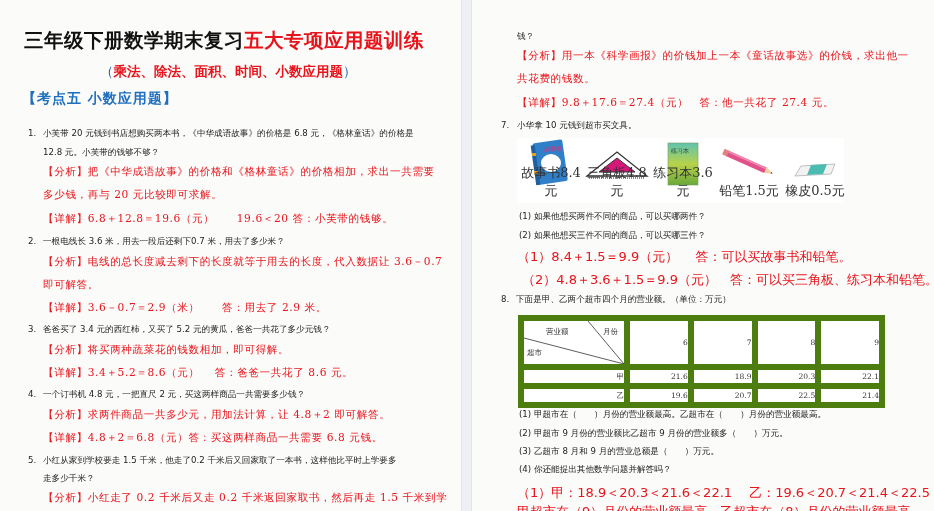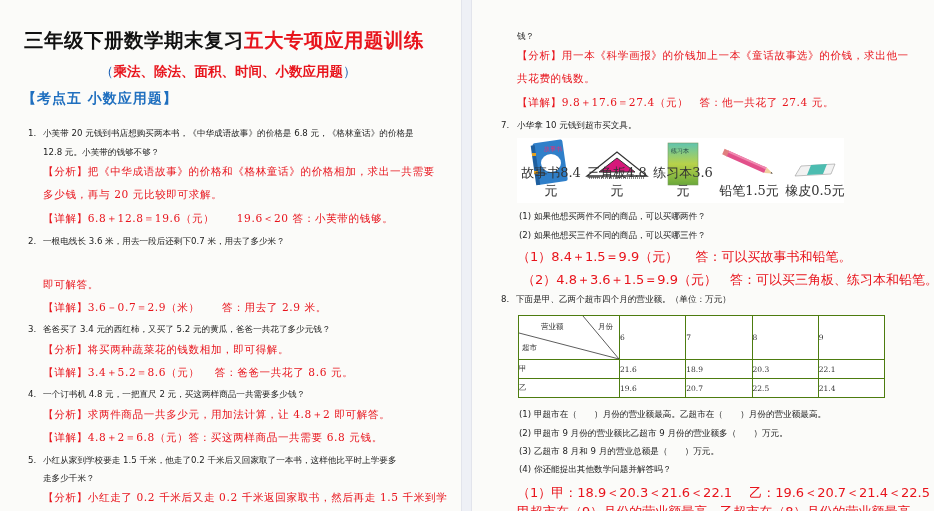--- a/index.html
+++ b/index.html
@@ -17,21 +17,21 @@
   .subtitle .paren { color: #1a5fb4; font-weight: normal; }
   .section { font-family: "DejaVu Serif", serif; font-size: 14px; color: #1f6fbf; font-weight: bold; letter-spacing: 1px; }
   .q { font-size: 8.6px; color: #222; }
   .qnum { position: absolute; font-size: 8.6px; color: #222; }
   .ans { font-family: "DejaVu Serif", serif; font-size: 10.6px; color: #e8141c; letter-spacing: 0.6px; }
   .ans2 { font-size: 13px; color: #e8141c; }
   .shop { position: absolute; left: 517px; top: 138px; width: 327px; height: 65px; background: #fff; }
   .shop-item { position: absolute; top: 0; width: 64px; height: 65px; text-align: center; }
   .shop-label { position: absolute; bottom: 3px; left: 0; width: 100%; font-family: "DejaVu Serif", serif; font-size: 13px; color: #333; }
   table.sales { position: absolute; left: 518px; top: 315px; width: 367px; border-collapse: collapse; background: #fff; }
-  table.sales td { border: 1px solid #4d7c0f; font-family: "DejaVu Serif", serif; font-size: 7.5px; color: #333; text-align: left; }
+  table.sales td { border: 6px solid #4d7c0f; font-family: "DejaVu Serif", serif; font-size: 7.5px; color: #333; text-align: right; }
   .diag { position: relative; width: 100px; height: 43px; }
   .diag svg { position: absolute; left: 0; top: 0; }
   .diag .l1 { position: absolute; left: 22px; top: 6px; font-size: 7.5px; }
   .diag .l2 { position: absolute; right: 6px; top: 6px; font-size: 7.5px; }
   .diag .l3 { position: absolute; left: 3px; top: 27px; font-size: 7.5px; }
 </style>
 </head>
 <body>
 
 <div class="page" id="page-left">
@@ -46,20 +46,21 @@
 
   <div class="qnum" style="left:28px;top:128px;">1.</div>
   <div class="abs q" style="left:43px;top:128px;">小芙带 20 元钱到书店想购买两本书，《中华成语故事》的价格是 6.8 元，《格林童话》的价格是</div>
   <div class="abs q" style="left:43px;top:147px;">12.8 元。小芙带的钱够不够？</div>
   <div class="abs ans" style="left:43px;top:165px;">【分析】把《中华成语故事》的价格和《格林童话》的价格相加，求出一共需要</div>
   <div class="abs ans" style="left:43px;top:188px;">多少钱，再与 20 元比较即可求解。</div>
   <div class="abs ans" style="left:43px;top:212px;">【详解】6.8＋12.8＝19.6（元）　　19.6＜20 答：小芙带的钱够。</div>
 
   <div class="qnum" style="left:28px;top:236px;">2.</div>
   <div class="abs q" style="left:43px;top:236px;">一根电线长 3.6 米，用去一段后还剩下0.7 米，用去了多少米？</div>
+  <div class="abs ans" style="left:43px;top:255px;">【分析】电线的总长度减去剩下的长度就等于用去的长度，代入数据让 3.6－0.7</div>
   <div class="abs ans" style="left:43px;top:278px;">即可解答。</div>
   <div class="abs ans" style="left:43px;top:301px;">【详解】3.6－0.7＝2.9（米）　　答：用去了 2.9 米。</div>
 
   <div class="qnum" style="left:28px;top:324px;">3.</div>
   <div class="abs q" style="left:43px;top:324px;">爸爸买了 3.4 元的西红柿，又买了 5.2 元的黄瓜，爸爸一共花了多少元钱？</div>
   <div class="abs ans" style="left:43px;top:343px;">【分析】将买两种蔬菜花的钱数相加，即可得解。</div>
   <div class="abs ans" style="left:43px;top:366px;">【详解】3.4＋5.2＝8.6（元）　 答：爸爸一共花了 8.6 元。</div>
 
   <div class="qnum" style="left:28px;top:389px;">4.</div>
   <div class="abs q" style="left:43px;top:389px;">一个订书机 4.8 元，一把直尺 2 元，买这两样商品一共需要多少钱？</div>

